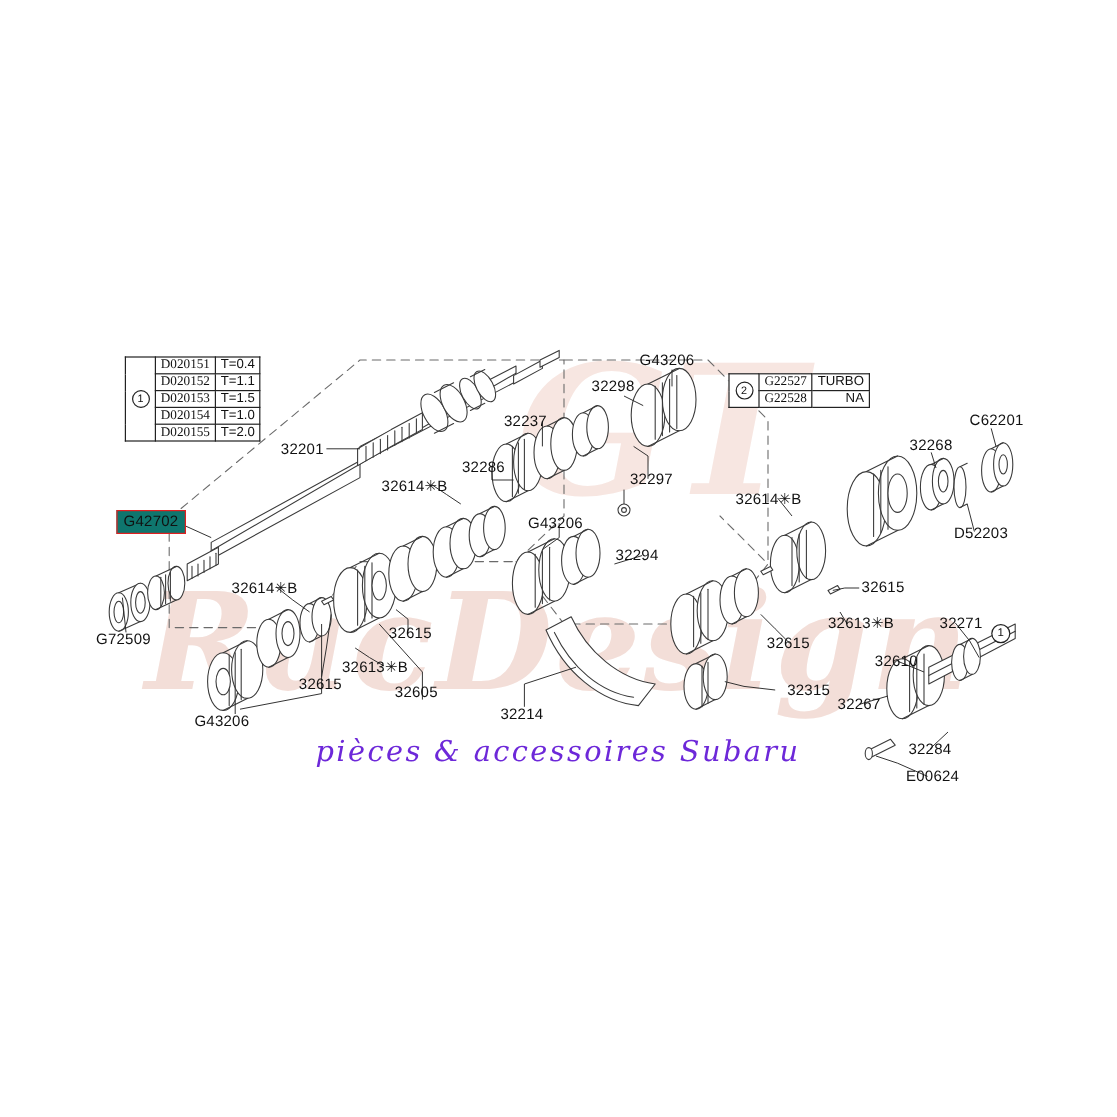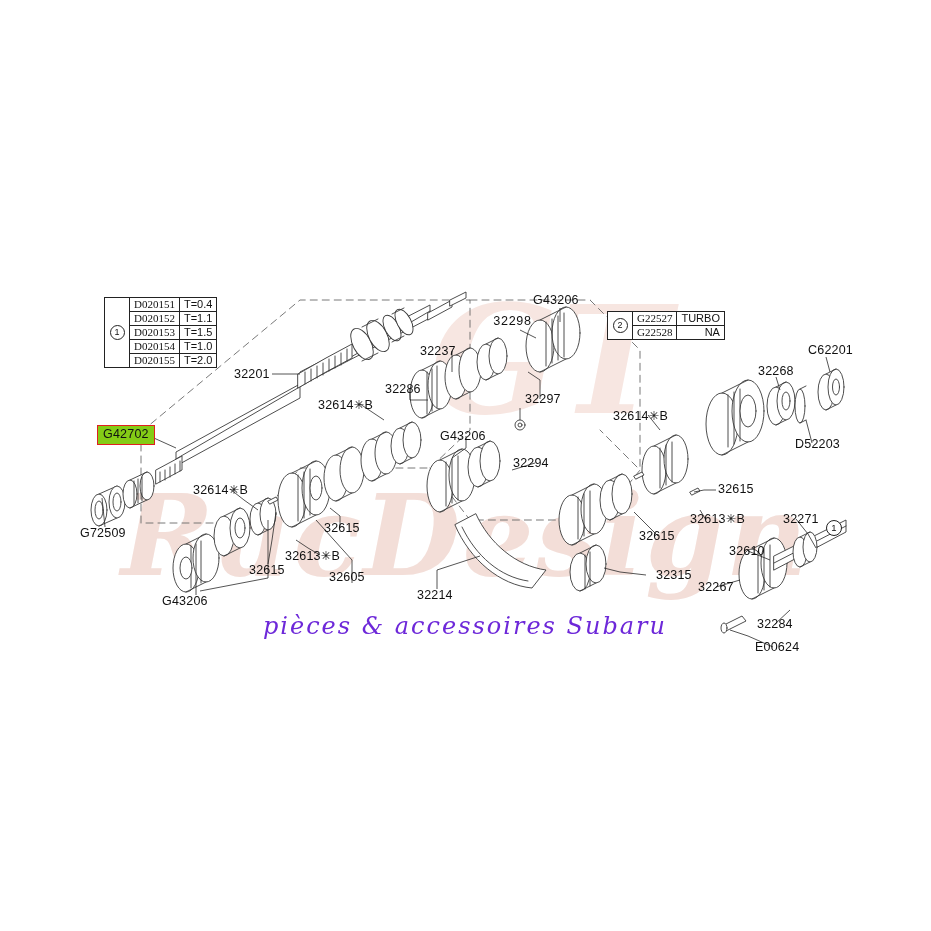--- a/index.html
+++ b/index.html
@@ -77,21 +77,21 @@
     font-size: 12.5px;
     color: #111111;
     white-space: nowrap;
     z-index: 4;
     letter-spacing: 0.2px;
   }
   .lbl.hl {
     border: 1.6px solid #e02020;
     color: #111111;
     padding: 2px 5px 3px 5px;
-    background: #84cc16;
+    background: #0f766e;
     font-size: 12.5px;
     line-height: 1;
   }
 
   
   .tbl {
     position: absolute;
     z-index: 4;
     border-collapse: collapse;
     background: #ffffff;
@@ -446,21 +446,21 @@
         <td class="key">G22528</td>
         <td class="val">NA</td>
       </tr>
     </tbody>
   </table>
 
   <div class="callout-circ" style="left:826px; top:520px;">1</div>
 
   <div class="lbl" style="left:234px; top:367px;">32201</div>
   <div class="lbl" style="left:420px; top:344px;">32237</div>
-  <div class="lbl" style="left:493px; top:315px;font-family:Liberation Mono, monospace;">32298</div>
+  <div class="lbl" style="left:493px; top:315px;">32298</div>
   <div class="lbl" style="left:533px; top:293px;">G43206</div>
   <div class="lbl" style="left:525px; top:392px;">32297</div>
   <div class="lbl" style="left:385px; top:382px;">32286</div>
   <div class="lbl" style="left:318px; top:397px;">32614✳B</div>
   <div class="lbl" style="left:440px; top:429px;">G43206</div>
   <div class="lbl hl" style="left:97px; top:425px;">G42702</div>
   <div class="lbl" style="left:80px;  top:526px;">G72509</div>
   <div class="lbl" style="left:193px; top:482px;">32614✳B</div>
   <div class="lbl" style="left:324px; top:521px;">32615</div>
   <div class="lbl" style="left:285px; top:548px;">32613✳B</div>

